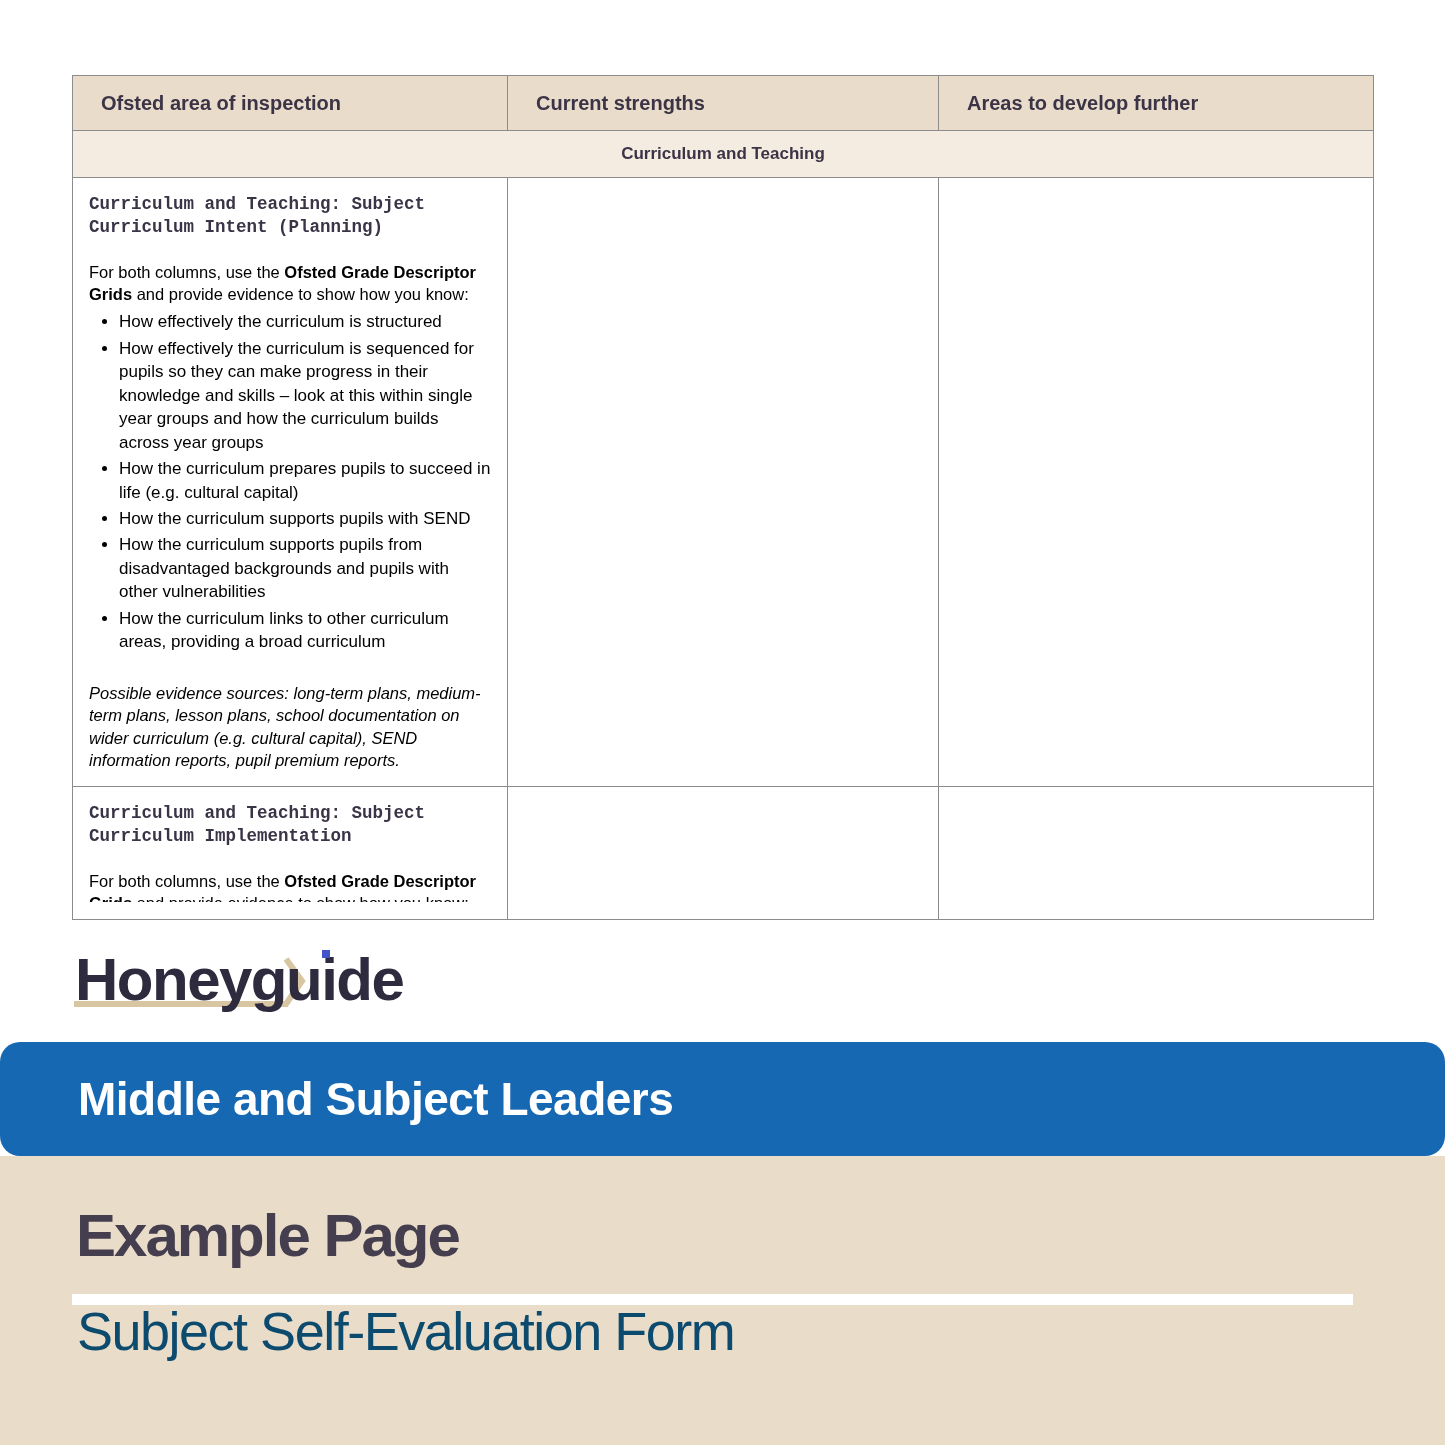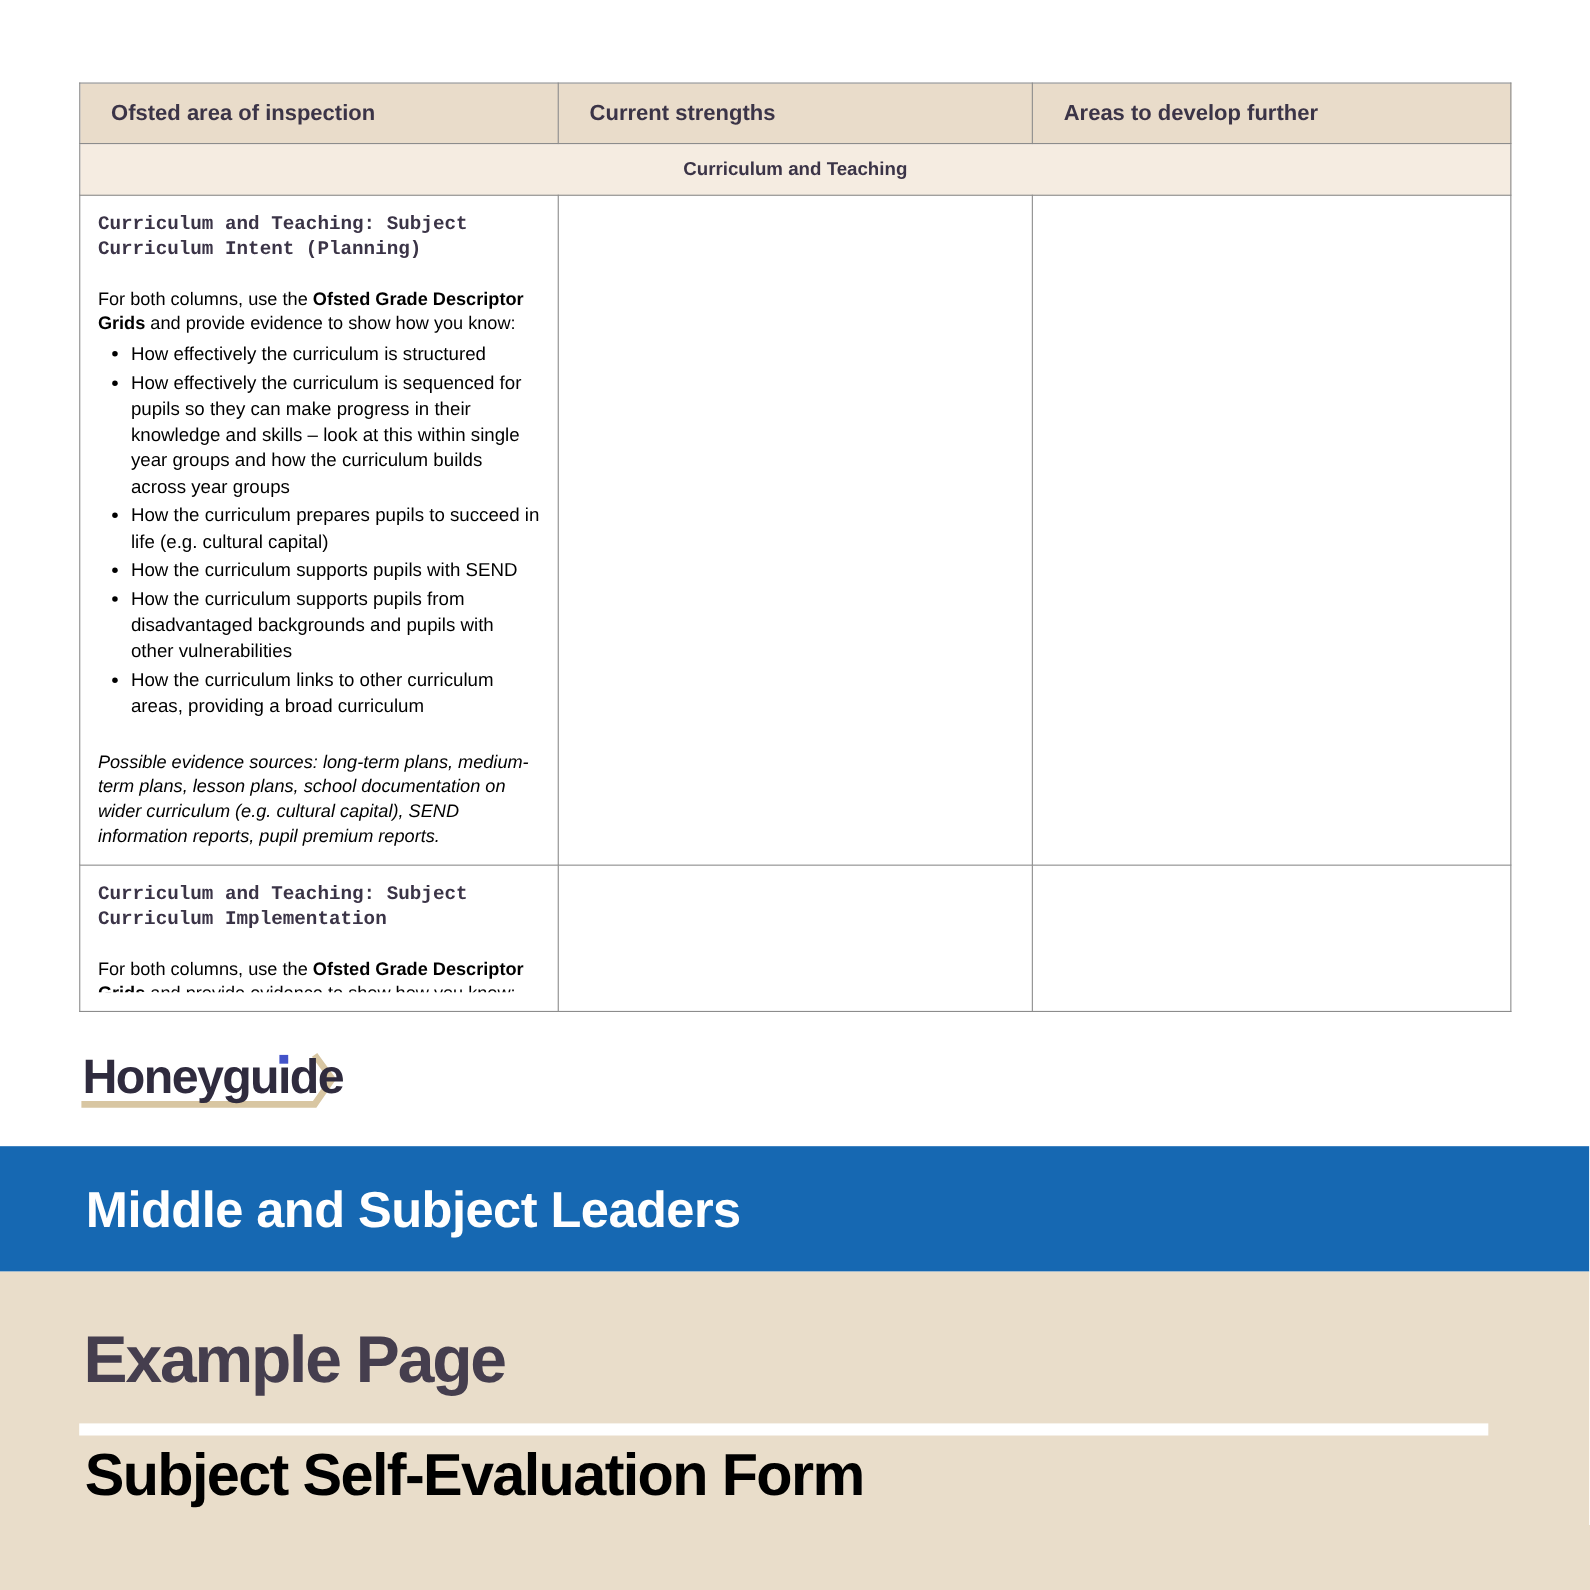--- a/index.html
+++ b/index.html
@@ -42,33 +42,33 @@
   }
   ul.teal-bullets li { margin-top: 3px; }
   .teal-evidence { margin-top: 28px; font-style: italic; font-size: 16.5px; line-height: 1.36; }
   .clipped { display: block; max-height: 100px; overflow: hidden; }
 
   
   .logo { position: absolute; left: 72px; top: 952px; width: 250px; height: 62px; }
   .logo svg { position: absolute; left: 0; top: 0; }
   .logo-text {
     position: absolute; left: 3px; top: 2px;
-    font-size: 44px; font-weight: bold; letter-spacing: -1.5px;
+    font-size: 60px; font-weight: bold; letter-spacing: -1.5px;
     color: #2f2b3e; line-height: 52px; white-space: nowrap;
   }
   .i-wrap { position: relative; }
   .i-wrap::after {
     content: ""; position: absolute; left: 1px; top: 4px;
     width: 8px; height: 8px; background: #4353c9;
   }
 
   
   .banner {
     position: absolute; left: 0; top: 1042px; width: 1445px; height: 114px;
-    background: #1668b2; display: flex; align-items: center;
+    background: #1668b2; display: flex; align-items: center; border-radius: 20px;
   }
   .banner h1 {
     margin-left: 78px; color: #ffffff; font-size: 46px; font-weight: bold;
     letter-spacing: -0.5px;
   }
 
   
   .footer {
     position: absolute; left: 0; top: 1156px; width: 1445px; height: 289px;
     background: #e9ddca;
@@ -76,22 +76,22 @@
   .white-bar {
     position: absolute; left: 72px; top: 138px; width: 1281px; height: 11px;
     background: #ffffff; z-index: 1;
   }
   .footer-title {
     position: absolute; left: 76px; top: 50px; z-index: 2;
     color: #453e4e; font-size: 60px; font-weight: bold; letter-spacing: -2px;
     line-height: 1;
   }
   .footer-subtitle {
-    position: absolute; left: 77px; top: 158px; z-index: 2;
-    color: #000000; font-size: 54px; font-weight: 700; letter-spacing: -1.5px;
+    position: absolute; left: 77px; top: 148px; z-index: 2;
+    color: #0c4a6e; font-size: 54px; font-weight: 400; letter-spacing: -1.5px;
     line-height: 1;
   }
 </style>
 </head>
 <body>
 
 <div class="page">
 
   <table class="ofsted-table">
     <colgroup>

